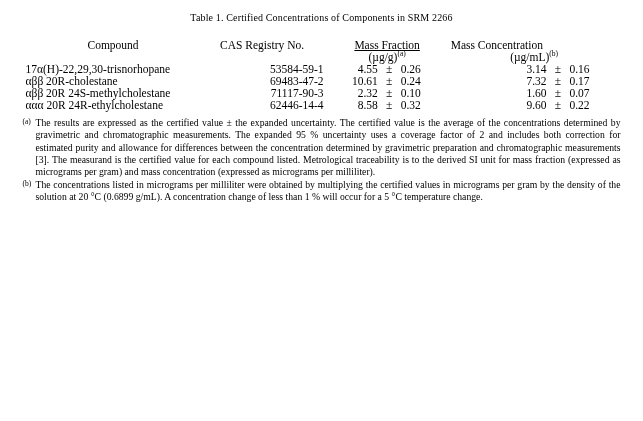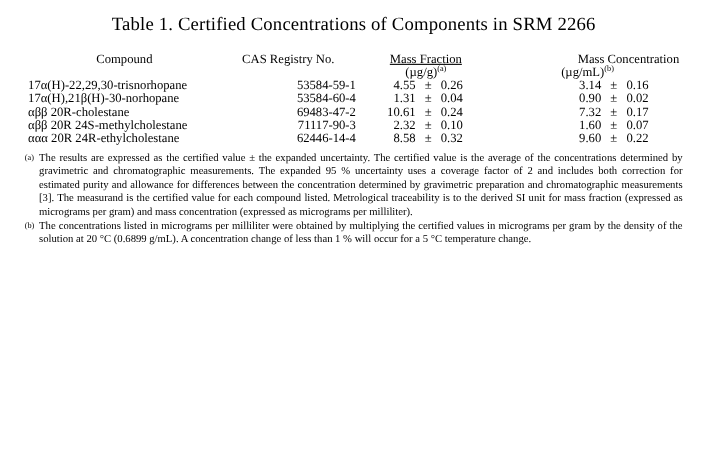--- a/index.html
+++ b/index.html
@@ -16,21 +16,21 @@
   }
   .page {
     position: relative;
     width: 643px;
     height: 421px;
     padding: 0;
     box-sizing: border-box;
   }
   .title {
     text-align: center;
-    font-size: 17px;
+    font-size: 10px;
     margin-top: 12px;
     margin-bottom: 16px;
     letter-spacing: 0.15px;
   }
   table.cert {
     border-collapse: collapse;
     margin: 0 auto;
     width: 592px;
     table-layout: fixed;
   }
@@ -55,21 +55,21 @@
   th.cas-hd {
     text-align: center;
     width: 132px;
   }
   th.mf-hd {
     text-align: center;
     width: 148px;
     text-decoration: underline;
   }
   th.mc-hd {
-    text-align: right;
+    text-align: left;
     width: 144px;
   }
   td.compound {
     text-align: left;
     padding-left: 2px;
     padding-bottom: 3.5px;
     white-space: nowrap;
   }
   td.cas {
     text-align: right;
@@ -164,31 +164,20 @@
         <td class="cas">53584-59-1</td>
         <td class="num-val mf-val">4.55</td>
         <td class="num-pm">±</td>
         <td class="num-unc mf-unc">0.26</td>
         <td class="spacer-col"></td>
         <td class="num-val mc-val">3.14</td>
         <td class="num-pm">±</td>
         <td class="num-unc mc-unc">0.16</td>
       </tr>
       <tr>
-        <td class="compound">17α(H),21β(H)-30-norhopane</td>
-        <td class="cas">53584-60-4</td>
-        <td class="num-val mf-val">1.31</td>
-        <td class="num-pm">±</td>
-        <td class="num-unc mf-unc">0.04</td>
-        <td class="spacer-col"></td>
-        <td class="num-val mc-val">0.90</td>
-        <td class="num-pm">±</td>
-        <td class="num-unc mc-unc">0.02</td>
-      </tr>
-      <tr>
         <td class="compound">αββ 20R-cholestane</td>
         <td class="cas">69483-47-2</td>
         <td class="num-val mf-val">10.61</td>
         <td class="num-pm">±</td>
         <td class="num-unc mf-unc">0.24</td>
         <td class="spacer-col"></td>
         <td class="num-val mc-val">7.32</td>
         <td class="num-pm">±</td>
         <td class="num-unc mc-unc">0.17</td>
       </tr>

